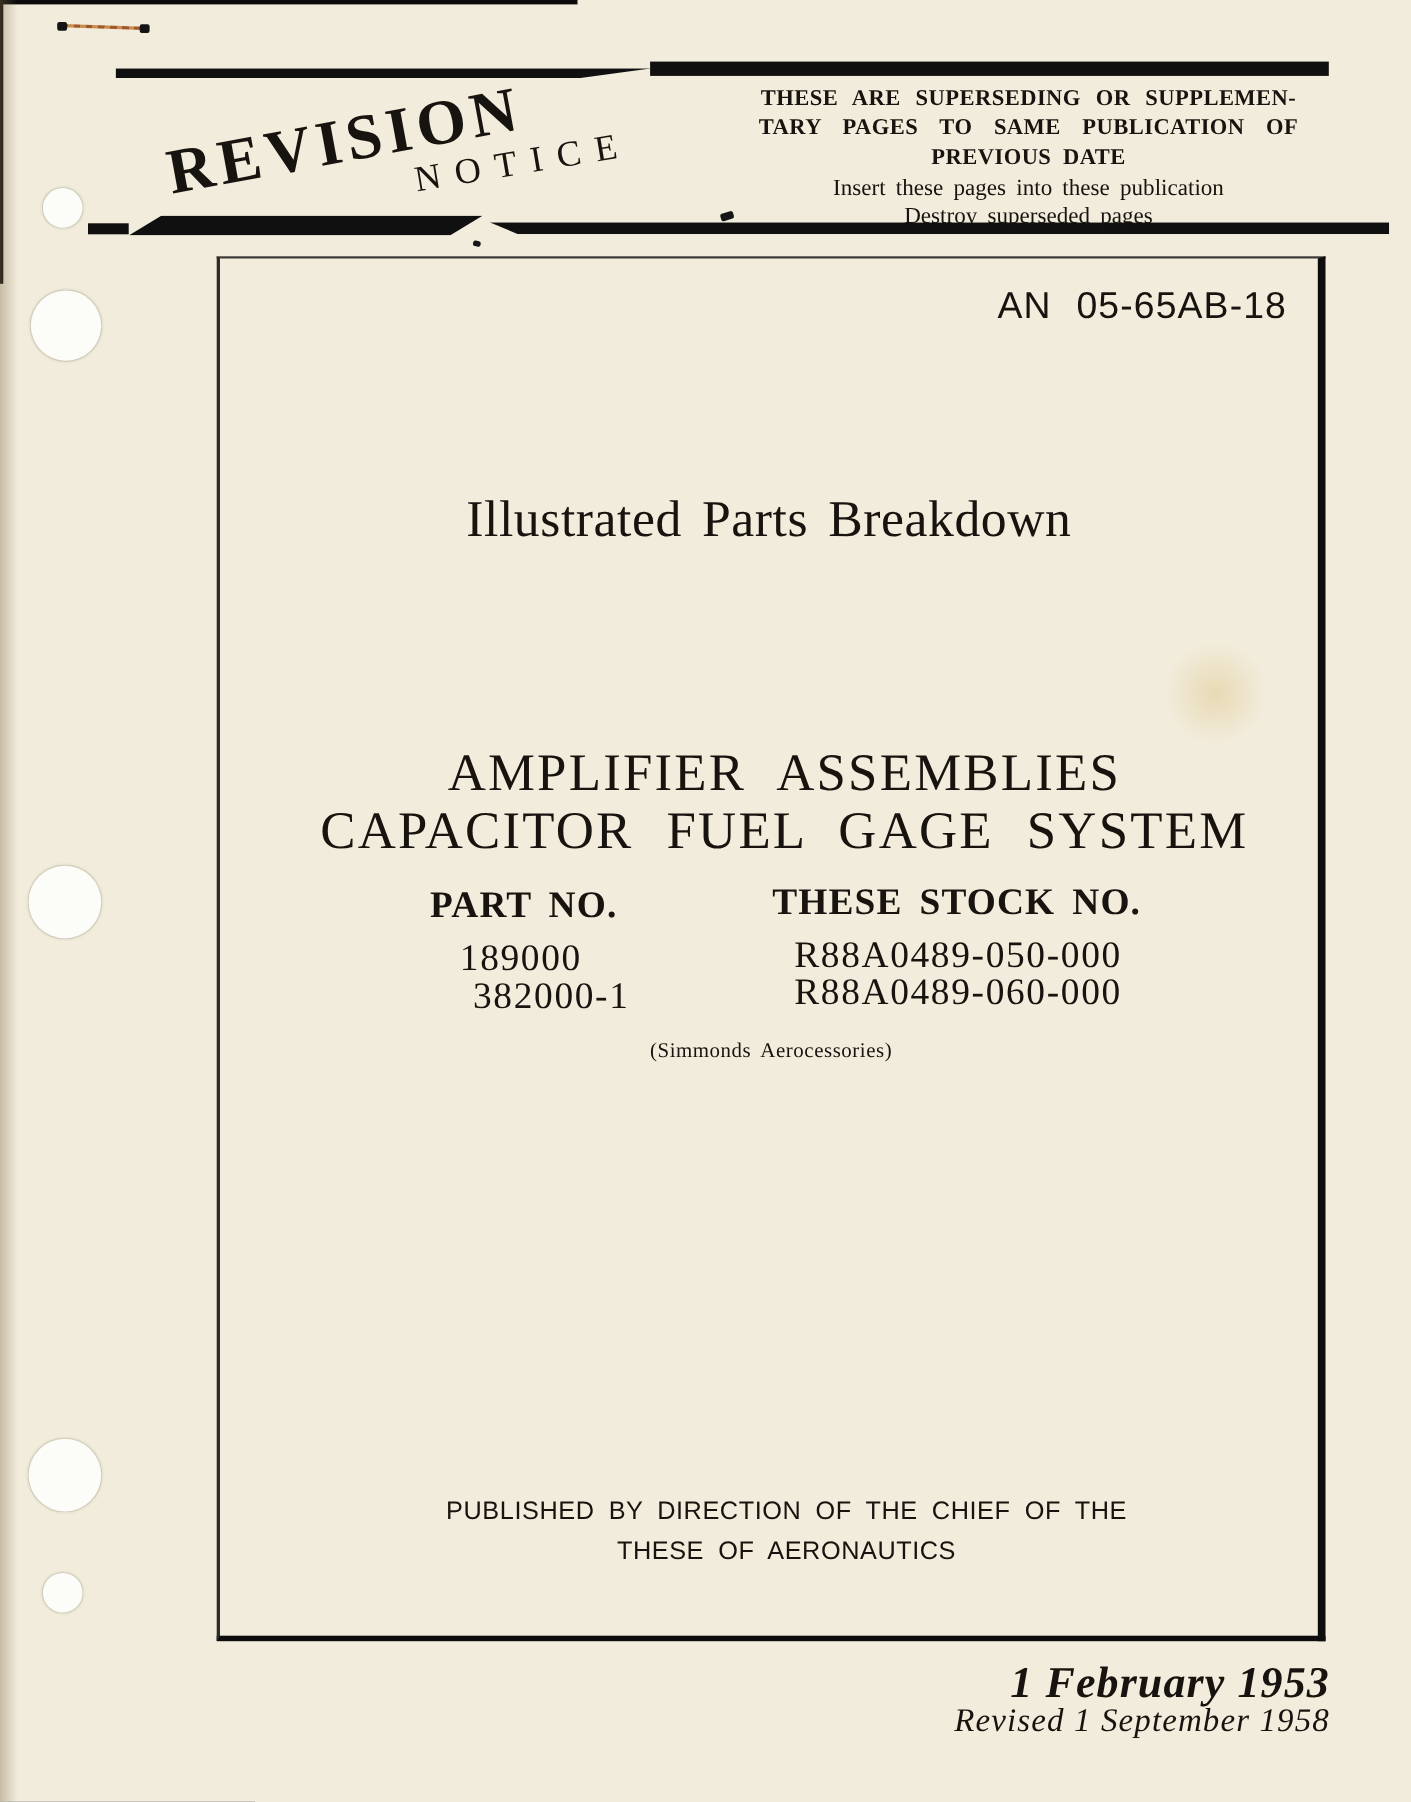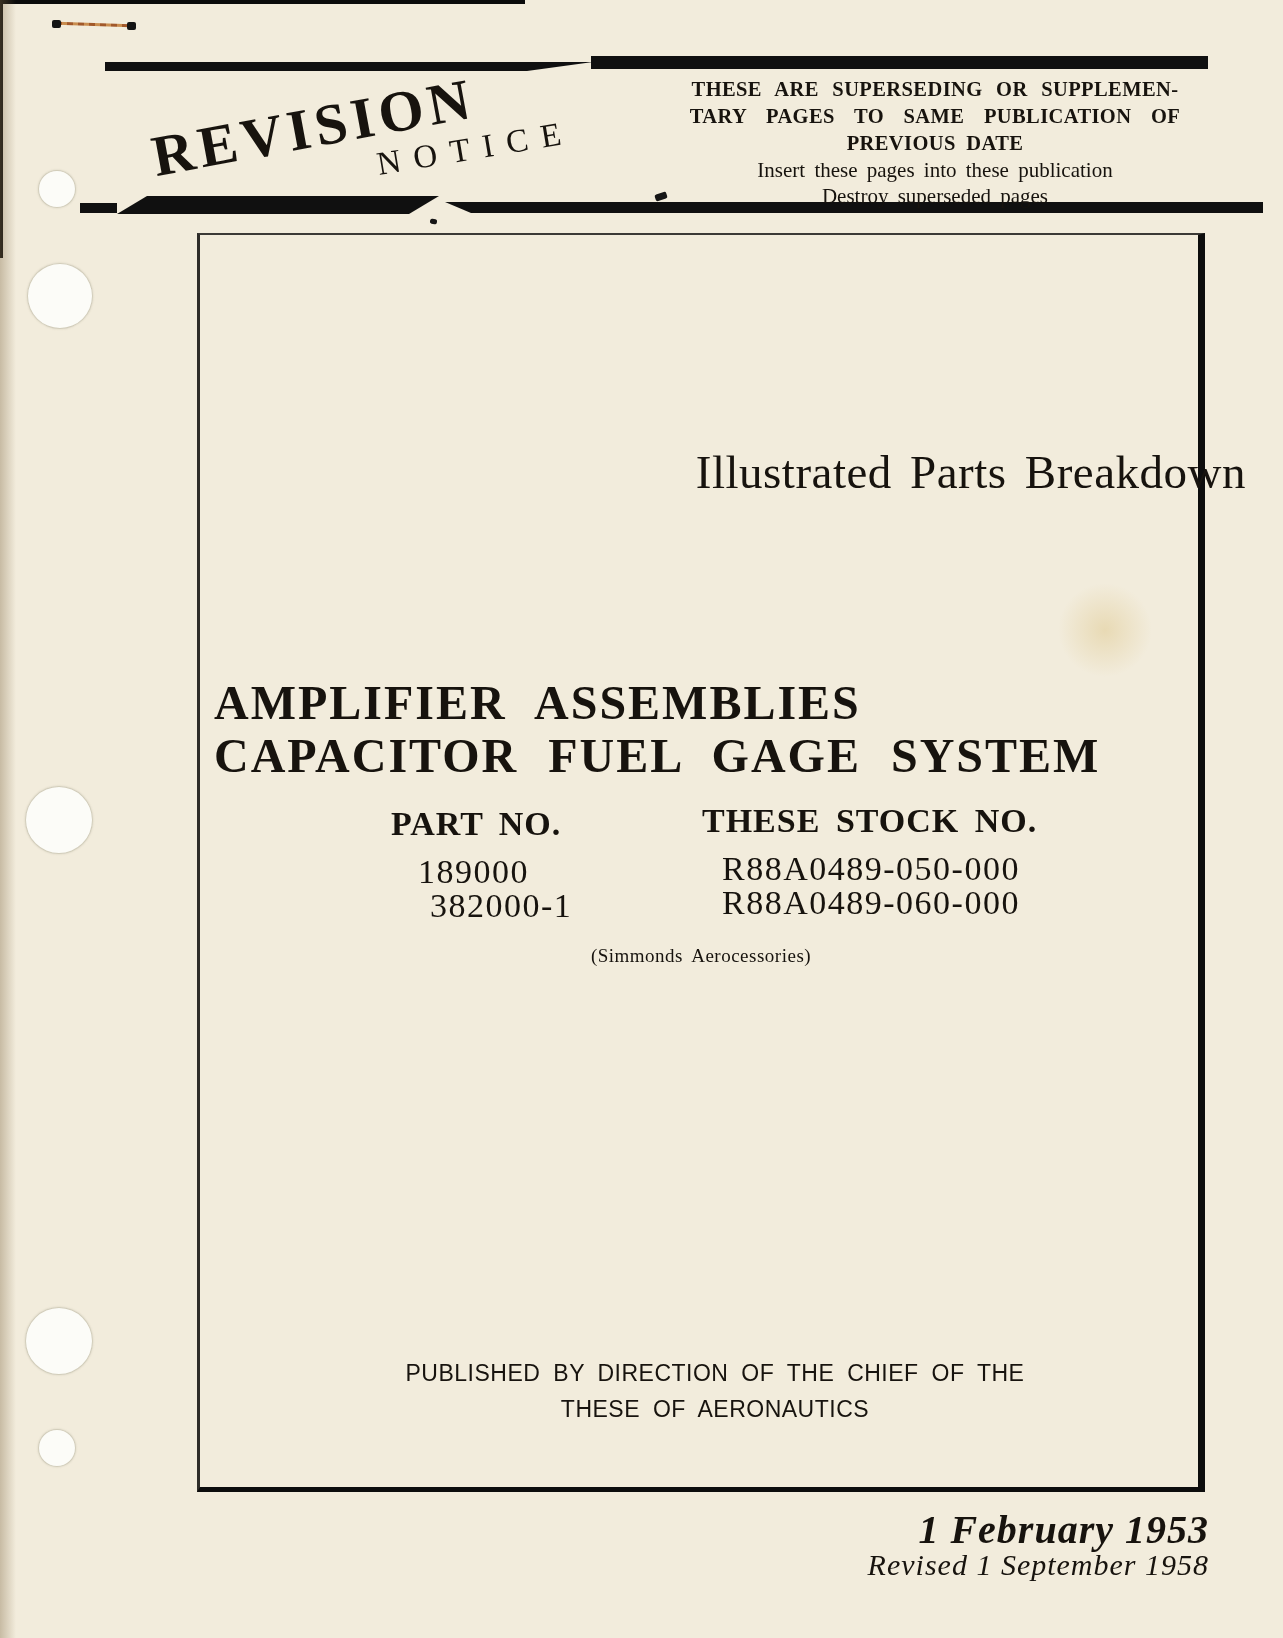--- a/index.html
+++ b/index.html
@@ -68,24 +68,24 @@
     position:absolute;left:197px;top:233px;width:1008px;height:1259px;
     box-sizing:border-box;
     border-top:2px solid #3c3a36;
     border-left:3px solid #2e2c28;
     border-right:7px solid #0d0d0d;
     border-bottom:5px solid #0d0d0d;
     background:transparent;
   }
   .an-number{position:absolute;right:28px;top:24px;
     font-family:"Liberation Sans",sans-serif;font-size:34px;letter-spacing:1px;word-spacing:12px;white-space:nowrap;}
-  .doc-type{position:absolute;left:0;top:210px;width:100%;text-align:right;
-    font-size:47px;letter-spacing:.5px;word-spacing:6px;white-space:nowrap;padding-left:48px;}
-  .main-title{position:absolute;left:14px;top:441px;width:100%;text-align:left;
-    font-weight:700;font-size:48px;line-height:53px;letter-spacing:2px;word-spacing:16px;white-space:nowrap;}
+  .doc-type{position:absolute;left:0;top:210px;width:100%;text-align:center;
+    font-size:47px;letter-spacing:.5px;word-spacing:6px;white-space:nowrap;}
+  .main-title{position:absolute;left:14px;top:441px;width:100%;text-align:center;
+    font-weight:400;font-size:48px;line-height:53px;letter-spacing:2px;word-spacing:16px;white-space:nowrap;}
   .pt{position:absolute;white-space:nowrap;}
   .pt.h{font-weight:700;font-size:34px;letter-spacing:1px;word-spacing:6px;}
   .pt.v{font-weight:400;font-size:34px;letter-spacing:1.5px;}
   .h1{left:191px;top:570px;}
   .h2{left:502px;top:567px;}
   .c11{left:218px;top:618px;}
   .c12{left:522px;top:615px;}
   .c21{left:230px;top:652px;}
   .c22{left:522px;top:649px;}
   .manufacturer{position:absolute;left:2px;top:710px;width:100%;text-align:center;
@@ -133,20 +133,21 @@
 
   <div class="banner-right">
     <div class="b ws1">THESE ARE SUPERSEDING OR SUPPLEMEN-</div>
     <div class="b ws2">TARY PAGES TO SAME PUBLICATION OF</div>
     <div class="b ws3">PREVIOUS DATE</div>
     <div class="r">Insert these pages into these publication</div>
     <div class="r">Destroy superseded pages</div>
   </div>
 
   <div class="docbox">
+    <div class="an-number">AN 05-65AB-18</div>
     <div class="doc-type">Illustrated Parts Breakdown</div>
     <div class="main-title">
       <div>AMPLIFIER ASSEMBLIES</div>
       <div>CAPACITOR FUEL GAGE SYSTEM</div>
     </div>
 
     <div class="pt h h1">PART NO.</div>
     <div class="pt h h2">THESE STOCK NO.</div>
     <div class="pt v c11">189000</div>
     <div class="pt v c12">R88A0489-050-000</div>

